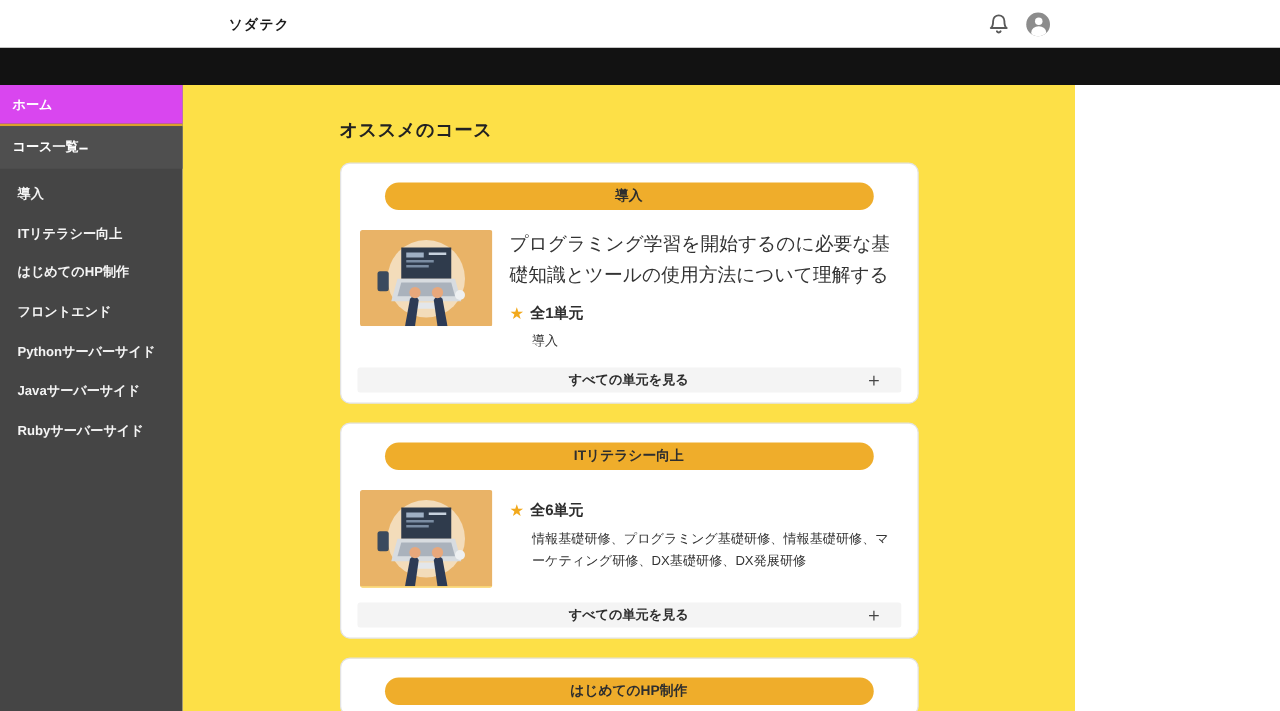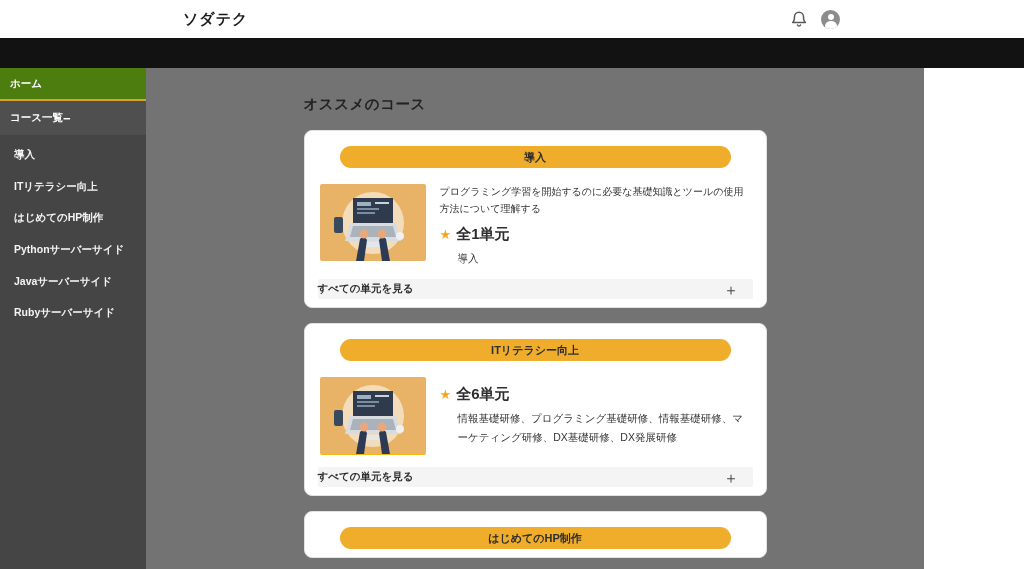--- a/index.html
+++ b/index.html
@@ -4,72 +4,72 @@
 <style>
   * { margin:0; padding:0; box-sizing:border-box; }
   html,body { width:1024px; height:569px; overflow:hidden; background:#fff;
               font-family:"Liberation Sans","DejaVu Sans",sans-serif; }
   .app { position:relative; width:1024px; height:569px; }
 
   
   .header { position:absolute; top:0; left:0; width:1024px; height:38px; background:#fff;
             display:flex; align-items:center; justify-content:space-between;
             padding:0 184px 0 183px; z-index:3; }
-  .logo { font-size:15px; font-weight:bold; color:#1a1a1a; letter-spacing:1px; }
+  .logo { font-size:11px; font-weight:bold; color:#1a1a1a; letter-spacing:1px; }
   .header-icons { display:flex; align-items:center; gap:13px; }
   .bell { width:18px; height:18px; display:block; cursor:pointer; }
   .avatar { width:19px; height:19px; border-radius:50%; background:#8c8c8c; position:relative;
             overflow:hidden; cursor:pointer; }
   .avatar .head { position:absolute; top:4px; left:6.5px; width:6px; height:6px;
                   border-radius:50%; background:#fff; }
   .avatar .shoulders { position:absolute; top:11.5px; left:3.5px; width:12px; height:10px;
                        border-radius:50%; background:#fff; }
 
   
   .black-bar { position:absolute; top:38px; left:0; width:1024px; height:30px; background:#121212; z-index:2; }
 
   
   .sidebar { position:absolute; top:68px; left:0; width:146px; height:501px; background:#454545; z-index:2; }
   .side-row { display:flex; align-items:center; height:31px; padding:0 12px 0 10px;
               color:#fff; font-size:10.5px; font-weight:bold; cursor:pointer; }
-  .side-home { background:#4d7c0f; }
+  .side-home { background:#d946ef; }
   .side-divider { height:2px; background:#d9a22b; }
   .side-course-header { background:#4f4f4f; height:34px; }
   .collapse { font-size:13px; font-weight:bold; color:#fff; line-height:1; padding-right:2px; }
   .side-items { padding-top:4px; }
   .side-item { display:flex; align-items:center; height:31.7px; padding-left:14px;
                color:#f4f4f4; font-size:10.5px; font-weight:bold; cursor:pointer; }
 
   
-  .main { position:absolute; top:68px; left:146px; width:778px; height:501px; background:#737373;
+  .main { position:absolute; top:68px; left:146px; width:714px; height:501px; background:#fde047;
           overflow:hidden; }
   .content-col { width:463px; margin:0 auto; padding-top:27px; }
   .page-heading { font-size:14.5px; font-weight:bold; color:#222; letter-spacing:.5px; }
   .cards { margin-top:16px; display:flex; flex-direction:column; gap:15px; }
 
   .card { background:#fff; border:1px solid #e2e2e2; border-radius:8px; padding:15px 13px 8px 13px; }
   .pill { display:block; width:391px; height:22px; margin:0 auto; background:#efad2b;
           border-radius:11px; border:none; color:#2e2e2e; font-weight:bold; font-size:11px;
           text-align:center; line-height:22px; cursor:pointer;
           font-family:"Liberation Sans","DejaVu Sans",sans-serif; }
   .card-body { display:flex; margin:16px 2px 0 2px; }
   .course-img { width:106px; height:77px; border-radius:2px; overflow:hidden; flex:none; }
   .card[data-image="team-collaboration-illustration"] .course-img { height:78px; }
   .course-img svg { display:block; }
   .illus { display:none; }
   .card[data-image="laptop-typing-illustration"] .illus-laptop { display:block; }
   .card[data-image="team-collaboration-illustration"] .illus-team { display:block; }
   .card-info { margin-left:14px; width:316px; }
-  .desc { font-size:10px; color:#333; line-height:1.65; }
+  .desc { font-size:15px; color:#333; line-height:1.65; }
   .units-row { display:flex; align-items:center; margin-top:8px; }
   .star { color:#f2a91c; font-size:13px; margin-right:5px; line-height:1; }
-  .units-total { font-size:15px; font-weight:bold; color:#2e2e2e; }
+  .units-total { font-size:12px; font-weight:bold; color:#2e2e2e; }
   .units-list { margin:5px 0 0 18px; font-size:10.5px; color:#333; line-height:1.75; }
   .card-footer { position:relative; margin-top:12px; height:20px; background:#f4f4f4;
-                 border-radius:2px; display:flex; align-items:center; justify-content:flex-start;
+                 border-radius:2px; display:flex; align-items:center; justify-content:center;
                  cursor:pointer; }
   .footer-label { font-size:10.5px; font-weight:bold; color:#2e2e2e; }
   .plus { position:absolute; right:14px; top:50%; transform:translateY(-50%);
           font-size:15px; color:#444; font-weight:normal; line-height:1; }
 </style>
 </head>
 <body>
 
 <div class="app">
 
@@ -105,20 +105,23 @@
         </div>
 
         <div class="side-item">
           <span>ITリテラシー向上</span>
         </div>
 
         <div class="side-item">
           <span>はじめてのHP制作</span>
         </div>
 
+        <div class="side-item">
+          <span>フロントエンド</span>
+        </div>
 
 
         <div class="side-item">
           <span>Pythonサーバーサイド</span>
         </div>
 
         <div class="side-item">
           <span>Javaサーバーサイド</span>
         </div>
 

